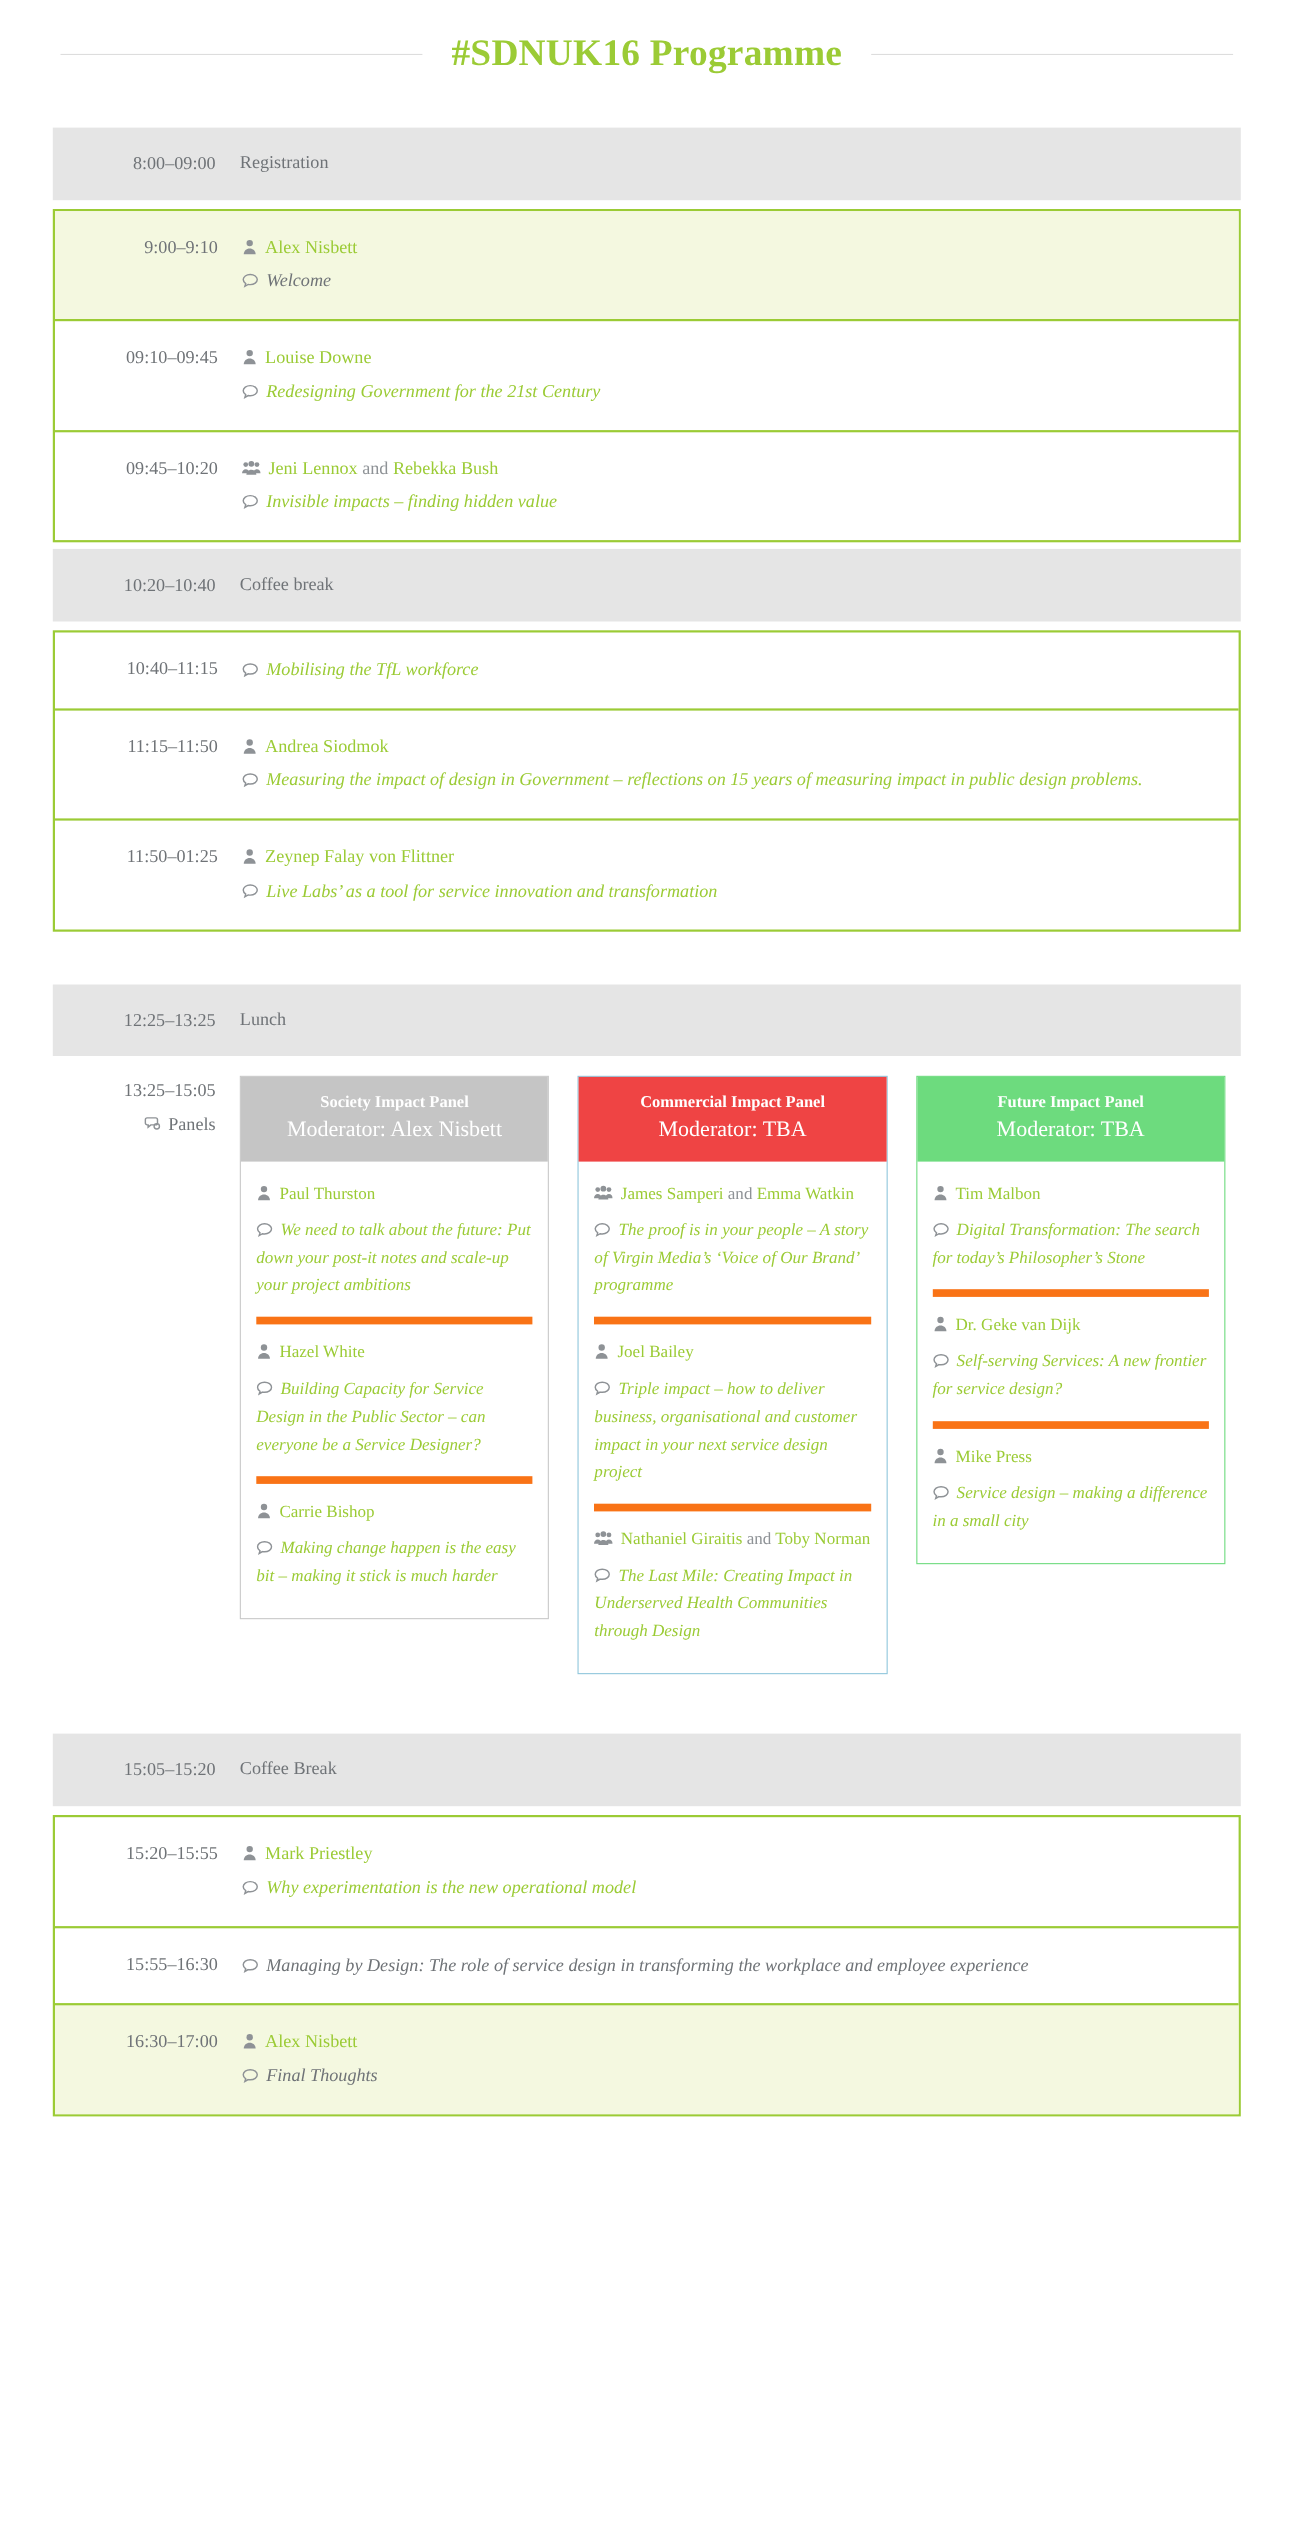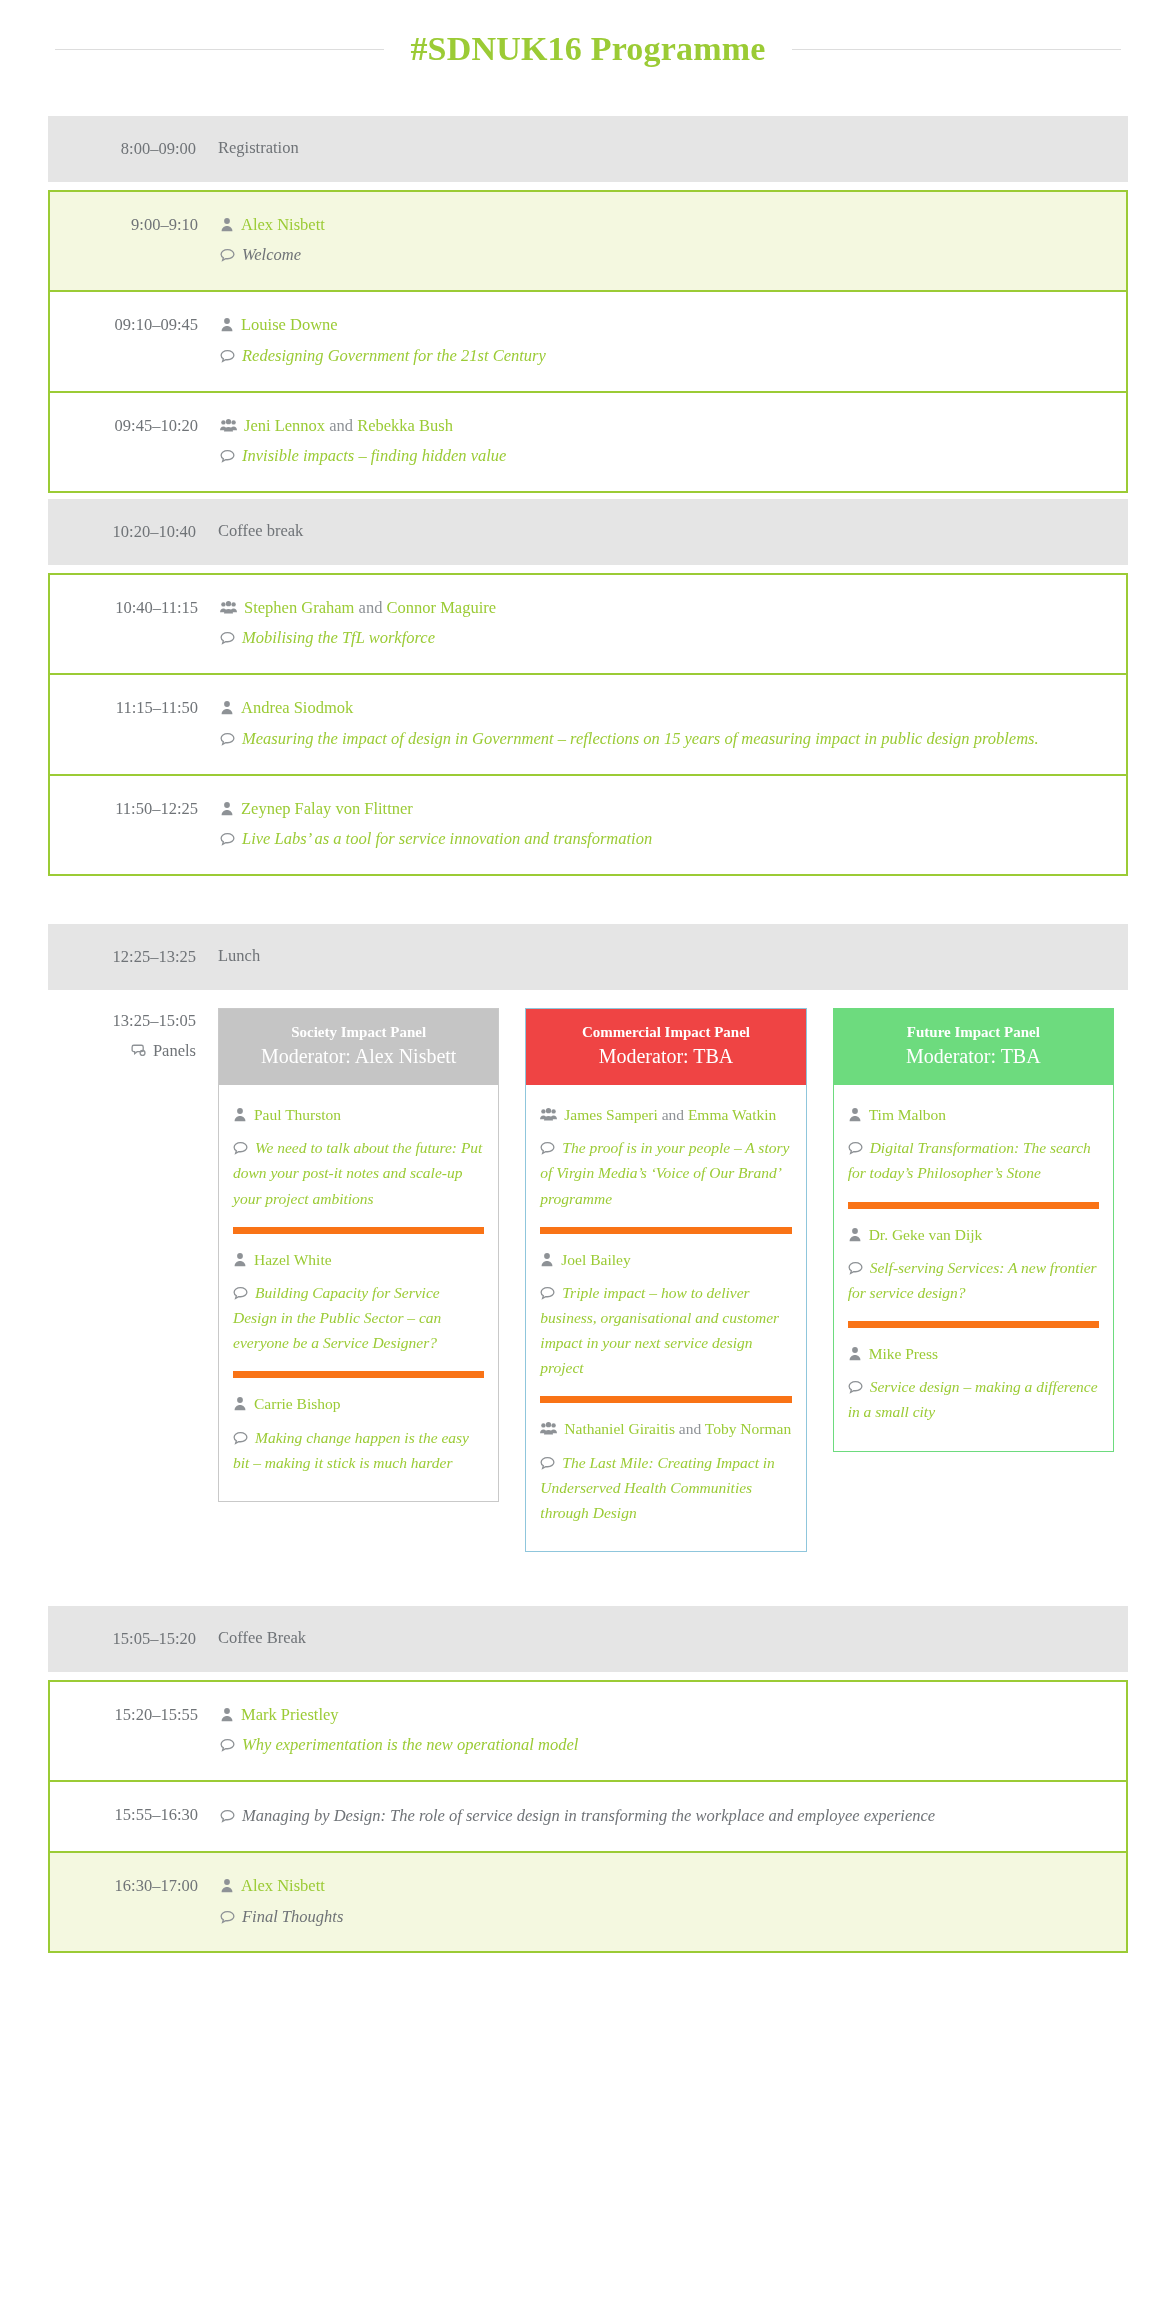--- a/index.html
+++ b/index.html
@@ -210,47 +210,39 @@
       <div class="time">10:20–10:40</div>
       <div class="body">
         <div class="plain">Coffee break</div>
       </div>
     </div>
 
     <div class="group" id="midmorning-group">
         <div class="row">
           <div class="time">10:40–11:15</div>
           <div class="body">
-            <div class="speaker"><svg class="ico" width="17" height="15" viewBox="0 0 18 15" aria-hidden="true">
-                <circle cx="3.6" cy="4.2" r="2.3"></circle>
-                <circle cx="14.4" cy="4.2" r="2.3"></circle>
-                <circle cx="9" cy="3.4" r="2.8"></circle>
-                <path d="M0 12.6c0-2.3 1.6-4 3.6-4s3.6 1.7 3.6 4z"></path>
-                <path d="M10.8 12.6c0-2.3 1.6-4 3.6-4s3.6 1.7 3.6 4z"></path>
-                <path d="M4.2 13.9c0-2.6 2.1-4.7 4.8-4.7s4.8 2.1 4.8 4.7z"></path>
-              </svg><span>Stephen Graham</span> <span class="and">and</span> <span>Connor Maguire</span></div>
             <div class="talk"><svg class="ico talk-ico" width="15" height="14" viewBox="0 0 16 14" aria-hidden="true">
                 <path d="M8 1.2c3.8 0 6.8 2.2 6.8 4.9S11.8 11 8 11c-.7 0-1.4-.1-2-.2l-3.2 1.8.8-2.6C2.2 9.1 1.2 7.7 1.2 6.1 1.2 3.4 4.2 1.2 8 1.2z"></path>
               </svg><span>Mobilising the TfL workforce</span></div>
           </div>
         </div>
         <div class="row">
           <div class="time">11:15–11:50</div>
           <div class="body">
             <div class="speaker"><svg class="ico" width="14" height="15" viewBox="0 0 14 15" aria-hidden="true">
                 <circle cx="7" cy="4" r="2.9"></circle>
                 <path d="M1.6 14.2c0-3 2.4-5.2 5.4-5.2s5.4 2.2 5.4 5.2z"></path>
               </svg><span>Andrea Siodmok</span></div>
             <div class="talk"><svg class="ico talk-ico" width="15" height="14" viewBox="0 0 16 14" aria-hidden="true">
                 <path d="M8 1.2c3.8 0 6.8 2.2 6.8 4.9S11.8 11 8 11c-.7 0-1.4-.1-2-.2l-3.2 1.8.8-2.6C2.2 9.1 1.2 7.7 1.2 6.1 1.2 3.4 4.2 1.2 8 1.2z"></path>
               </svg><span>Measuring the impact of design in Government – reflections on 15 years of measuring impact in public design problems.</span></div>
           </div>
         </div>
         <div class="row">
-          <div class="time">11:50–12:25</div>
+          <div class="time">11:50–01:25</div>
           <div class="body">
             <div class="speaker"><svg class="ico" width="14" height="15" viewBox="0 0 14 15" aria-hidden="true">
                 <circle cx="7" cy="4" r="2.9"></circle>
                 <path d="M1.6 14.2c0-3 2.4-5.2 5.4-5.2s5.4 2.2 5.4 5.2z"></path>
               </svg><span>Zeynep Falay von Flittner</span></div>
             <div class="talk"><svg class="ico talk-ico" width="15" height="14" viewBox="0 0 16 14" aria-hidden="true">
                 <path d="M8 1.2c3.8 0 6.8 2.2 6.8 4.9S11.8 11 8 11c-.7 0-1.4-.1-2-.2l-3.2 1.8.8-2.6C2.2 9.1 1.2 7.7 1.2 6.1 1.2 3.4 4.2 1.2 8 1.2z"></path>
               </svg><span>Live Labs’ as a tool for service innovation and transformation</span></div>
           </div>
         </div>

